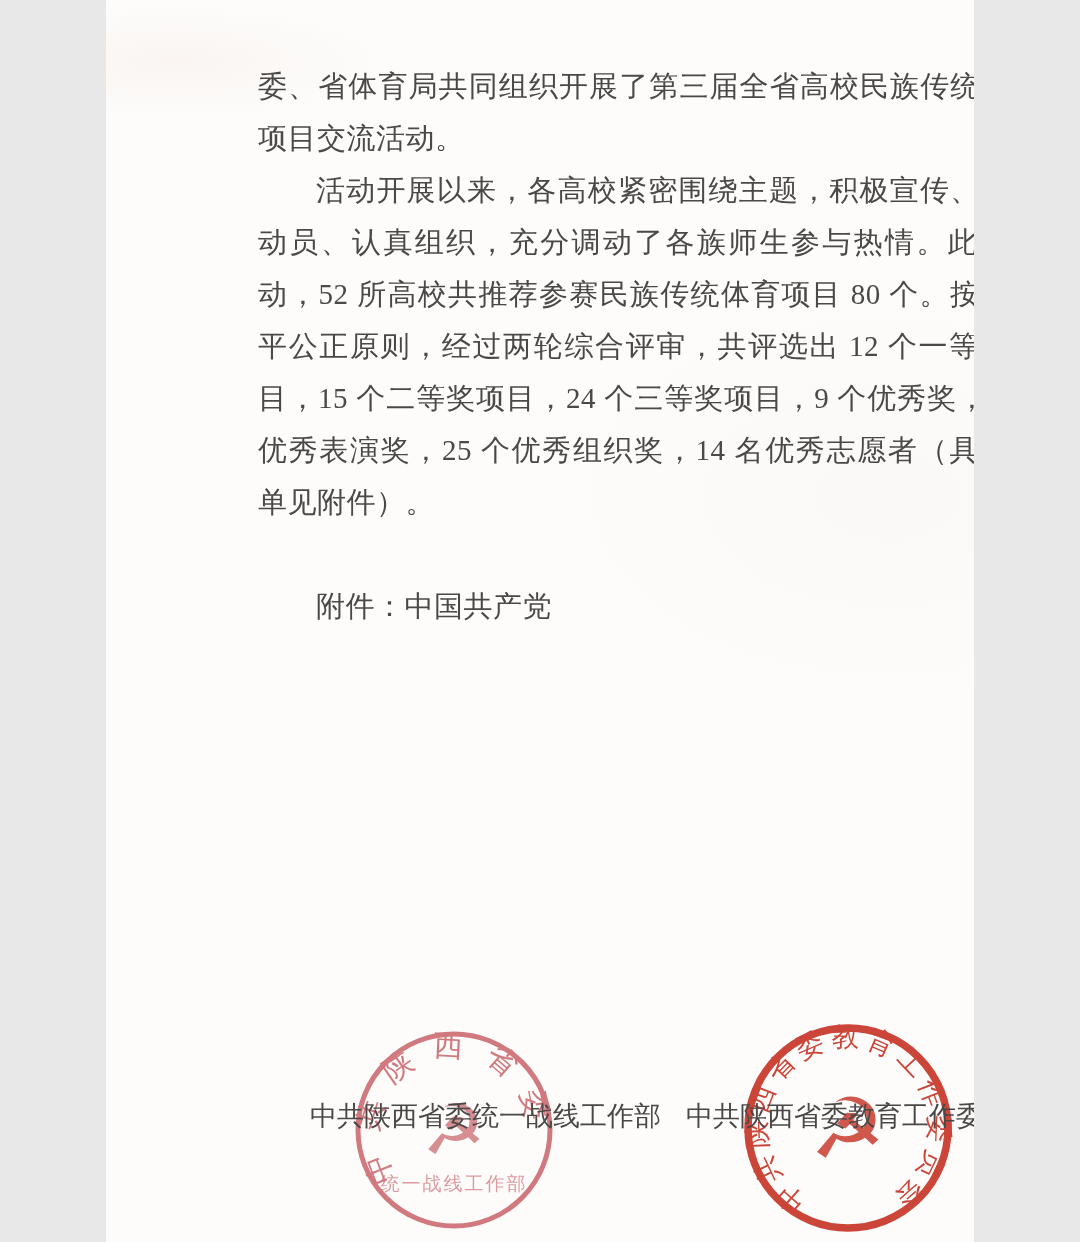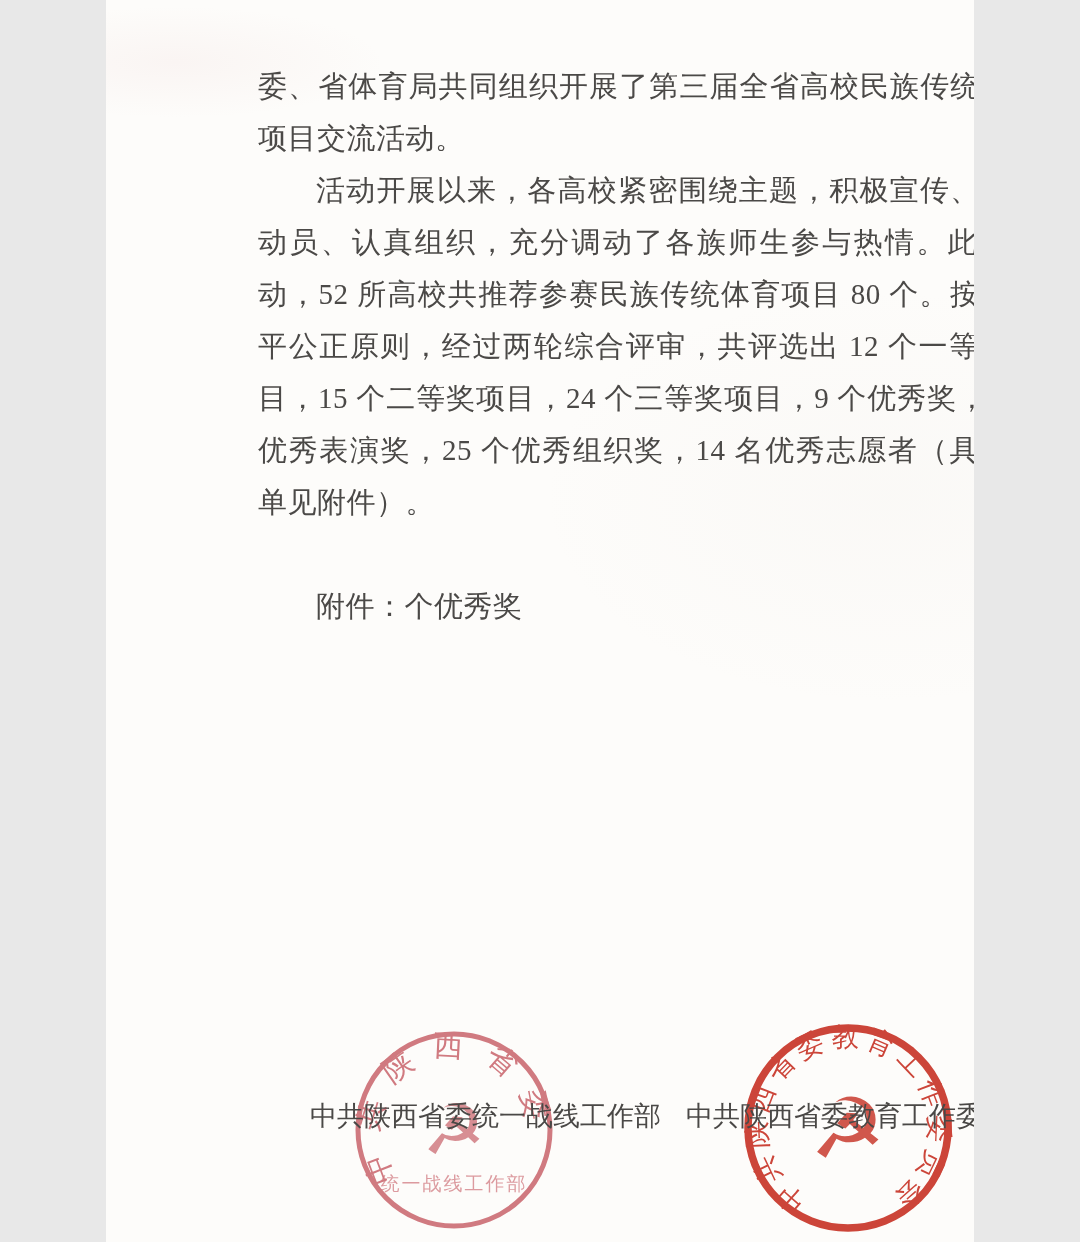--- a/index.html
+++ b/index.html
@@ -50,21 +50,21 @@
 </style>
 </head>
 <body>
 
 <div class="page">
   <div class="noise"></div>
 
   <div class="doc-body">
     <p class="para">委、省体育局共同组织开展了第三届全省高校民族传统体育项目交流活动。</p>
     <p class="para indent">活动开展以来，各高校紧密围绕主题，积极宣传、广泛动员、认真组织，充分调动了各族师生参与热情。此次活动，52 所高校共推荐参赛民族传统体育项目 80 个。按照公平公正原则，经过两轮综合评审，共评选出 12 个一等奖项目，15 个二等奖项目，24 个三等奖项目，9 个优秀奖，3 个优秀表演奖，25 个优秀组织奖，14 名优秀志愿者（具体名单见附件）。</p>
-    <p class="attachment">附件：个优秀奖</p>
+    <p class="attachment">附件：中国共产党</p>
   </div>
 
   <div class="seal seal-left">
     <svg width="210" height="224" viewBox="0 0 210 224" xmlns="http://www.w3.org/2000/svg">
       <g>
         <circle cx="105" cy="112" r="96" fill="none" stroke-width="5" stroke="#c75e66"></circle>
         <path id="arcL" d="M 48.3 159.6 A 74 74 0 1 1 177.9 124.9" fill="none"></path>
         <text font-size="30" letter-spacing="19" font-family="DejaVu Sans, sans-serif" fill="#c75e66">
           <textPath href="#arcL" startOffset="0">中共陕西省委</textPath>
         </text>

